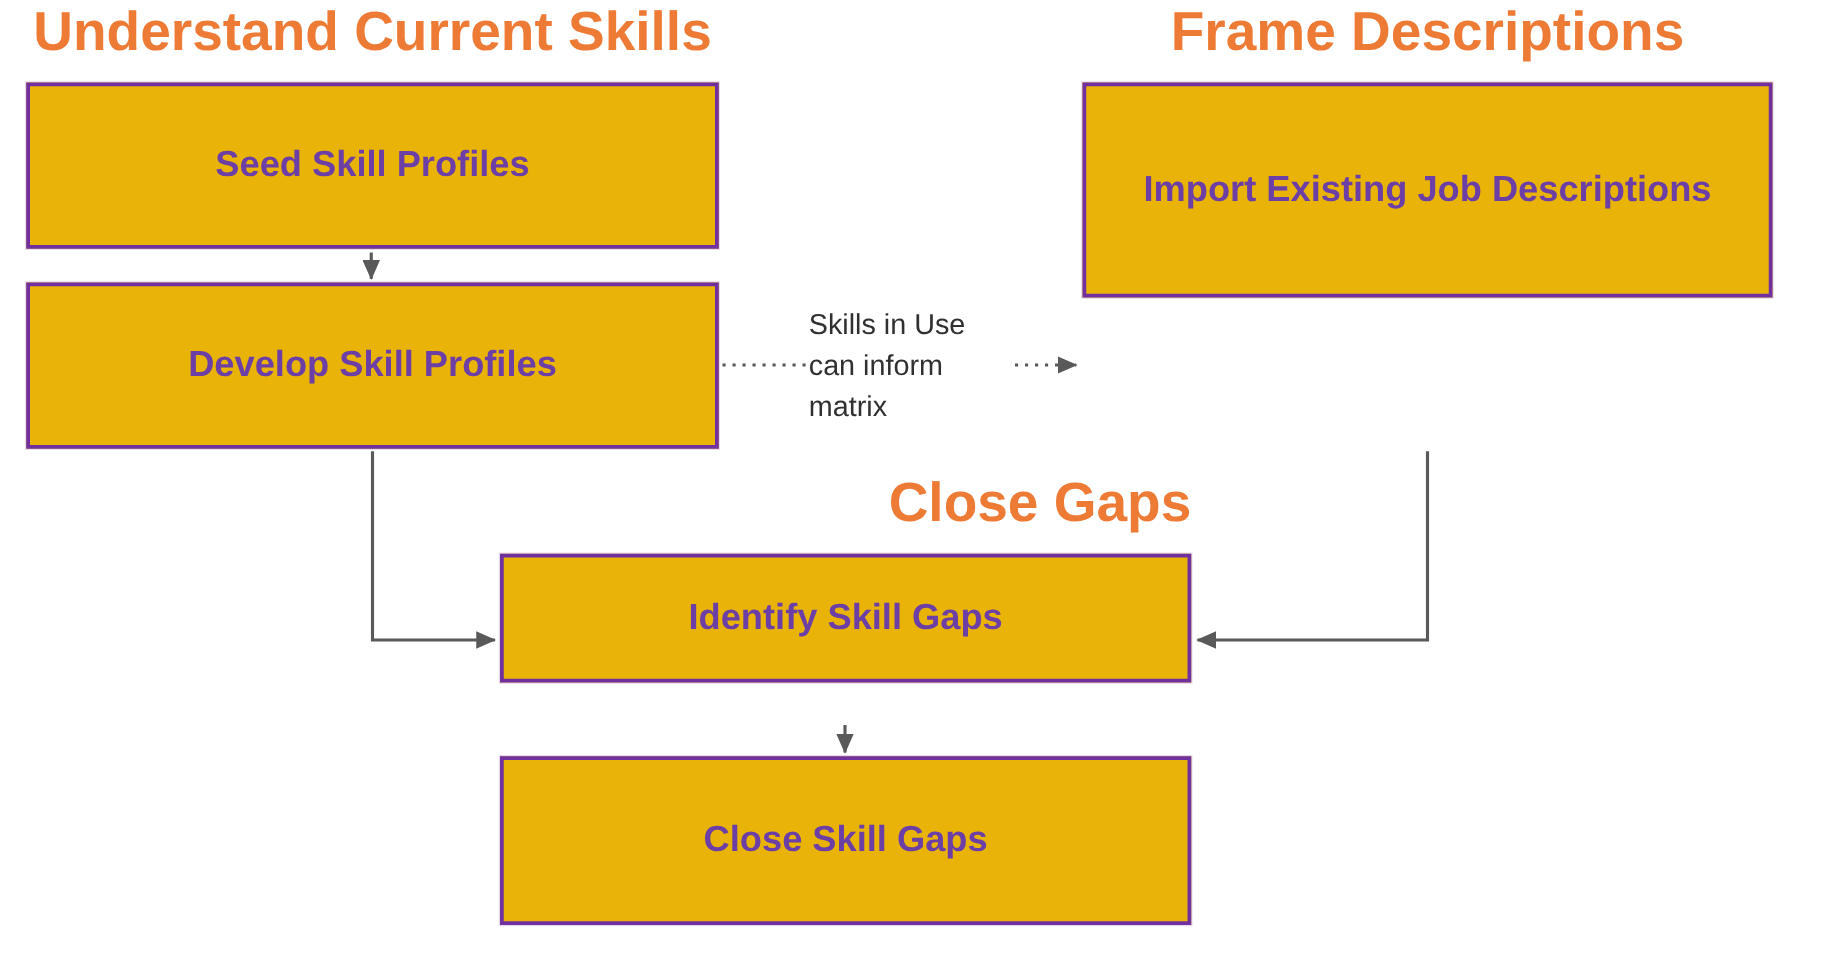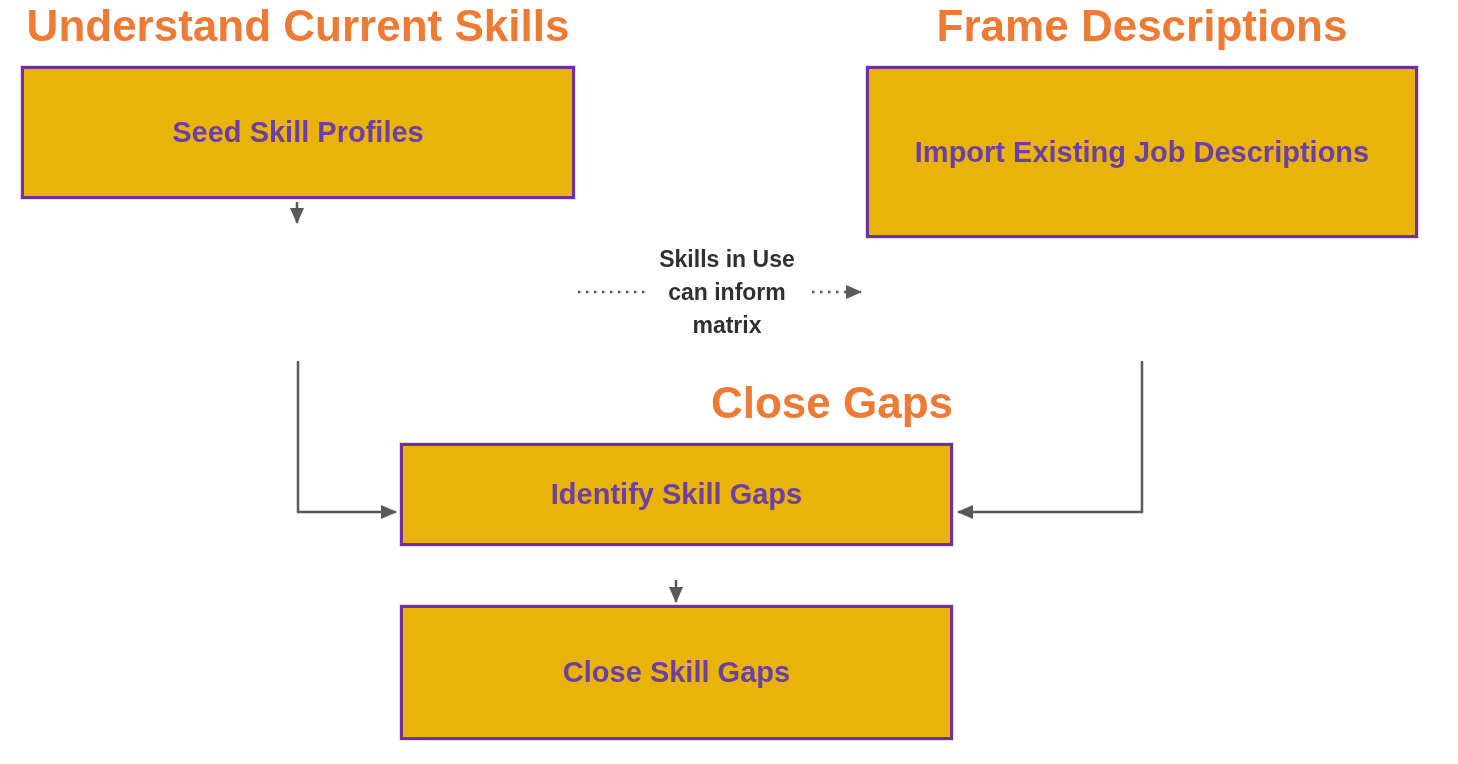--- a/index.html
+++ b/index.html
@@ -55,25 +55,24 @@
     font-size: 29px;
     font-weight: bold;
     color: var(--node-text, #6B3FA5);
     white-space: nowrap;
   }
   .connector-label {
     position: absolute;
     left: 647px;
     top: 243px;
     width: 160px;
-    text-align: center;
     font-size: 23px;
     line-height: 33px;
     color: var(--connector-label-text, #303030);
-    font-weight: bold;
+    font-weight: normal;
   }
   
   .node-seed       { left: 21px;  top: 66px;  width: 554px; height: 133px; }
   .node-develop    { left: 21px;  top: 226px; width: 554px; height: 133px; }
   .node-import     { left: 866px; top: 66px;  width: 552px; height: 172px; }
   .node-capability { left: 866px; top: 226px; width: 552px; height: 133px; }
   .node-identify   { left: 400px; top: 443px; width: 553px; height: 103px; }
   .node-close      { left: 400px; top: 605px; width: 553px; height: 135px; }
   
   .title-understand { left: 21px;  top: 4px;   width: 554px; }
@@ -109,20 +108,23 @@
   <div class="section-title title-understand">Understand Current Skills</div>
 
   <div class="section-title title-frame">Frame Descriptions</div>
 
   <div class="section-title title-close">Close Gaps</div>
 
   <div class="node node-seed">
     <span class="node-label">Seed Skill Profiles</span>
   </div>
 
+  <div class="node node-develop">
+    <span class="node-label">Develop Skill Profiles</span>
+  </div>
 
   <div class="node node-import">
     <span class="node-label">Import Existing Job Descriptions</span>
   </div>
 
 
   <div class="node node-identify">
     <span class="node-label">Identify Skill Gaps</span>
   </div>
 

